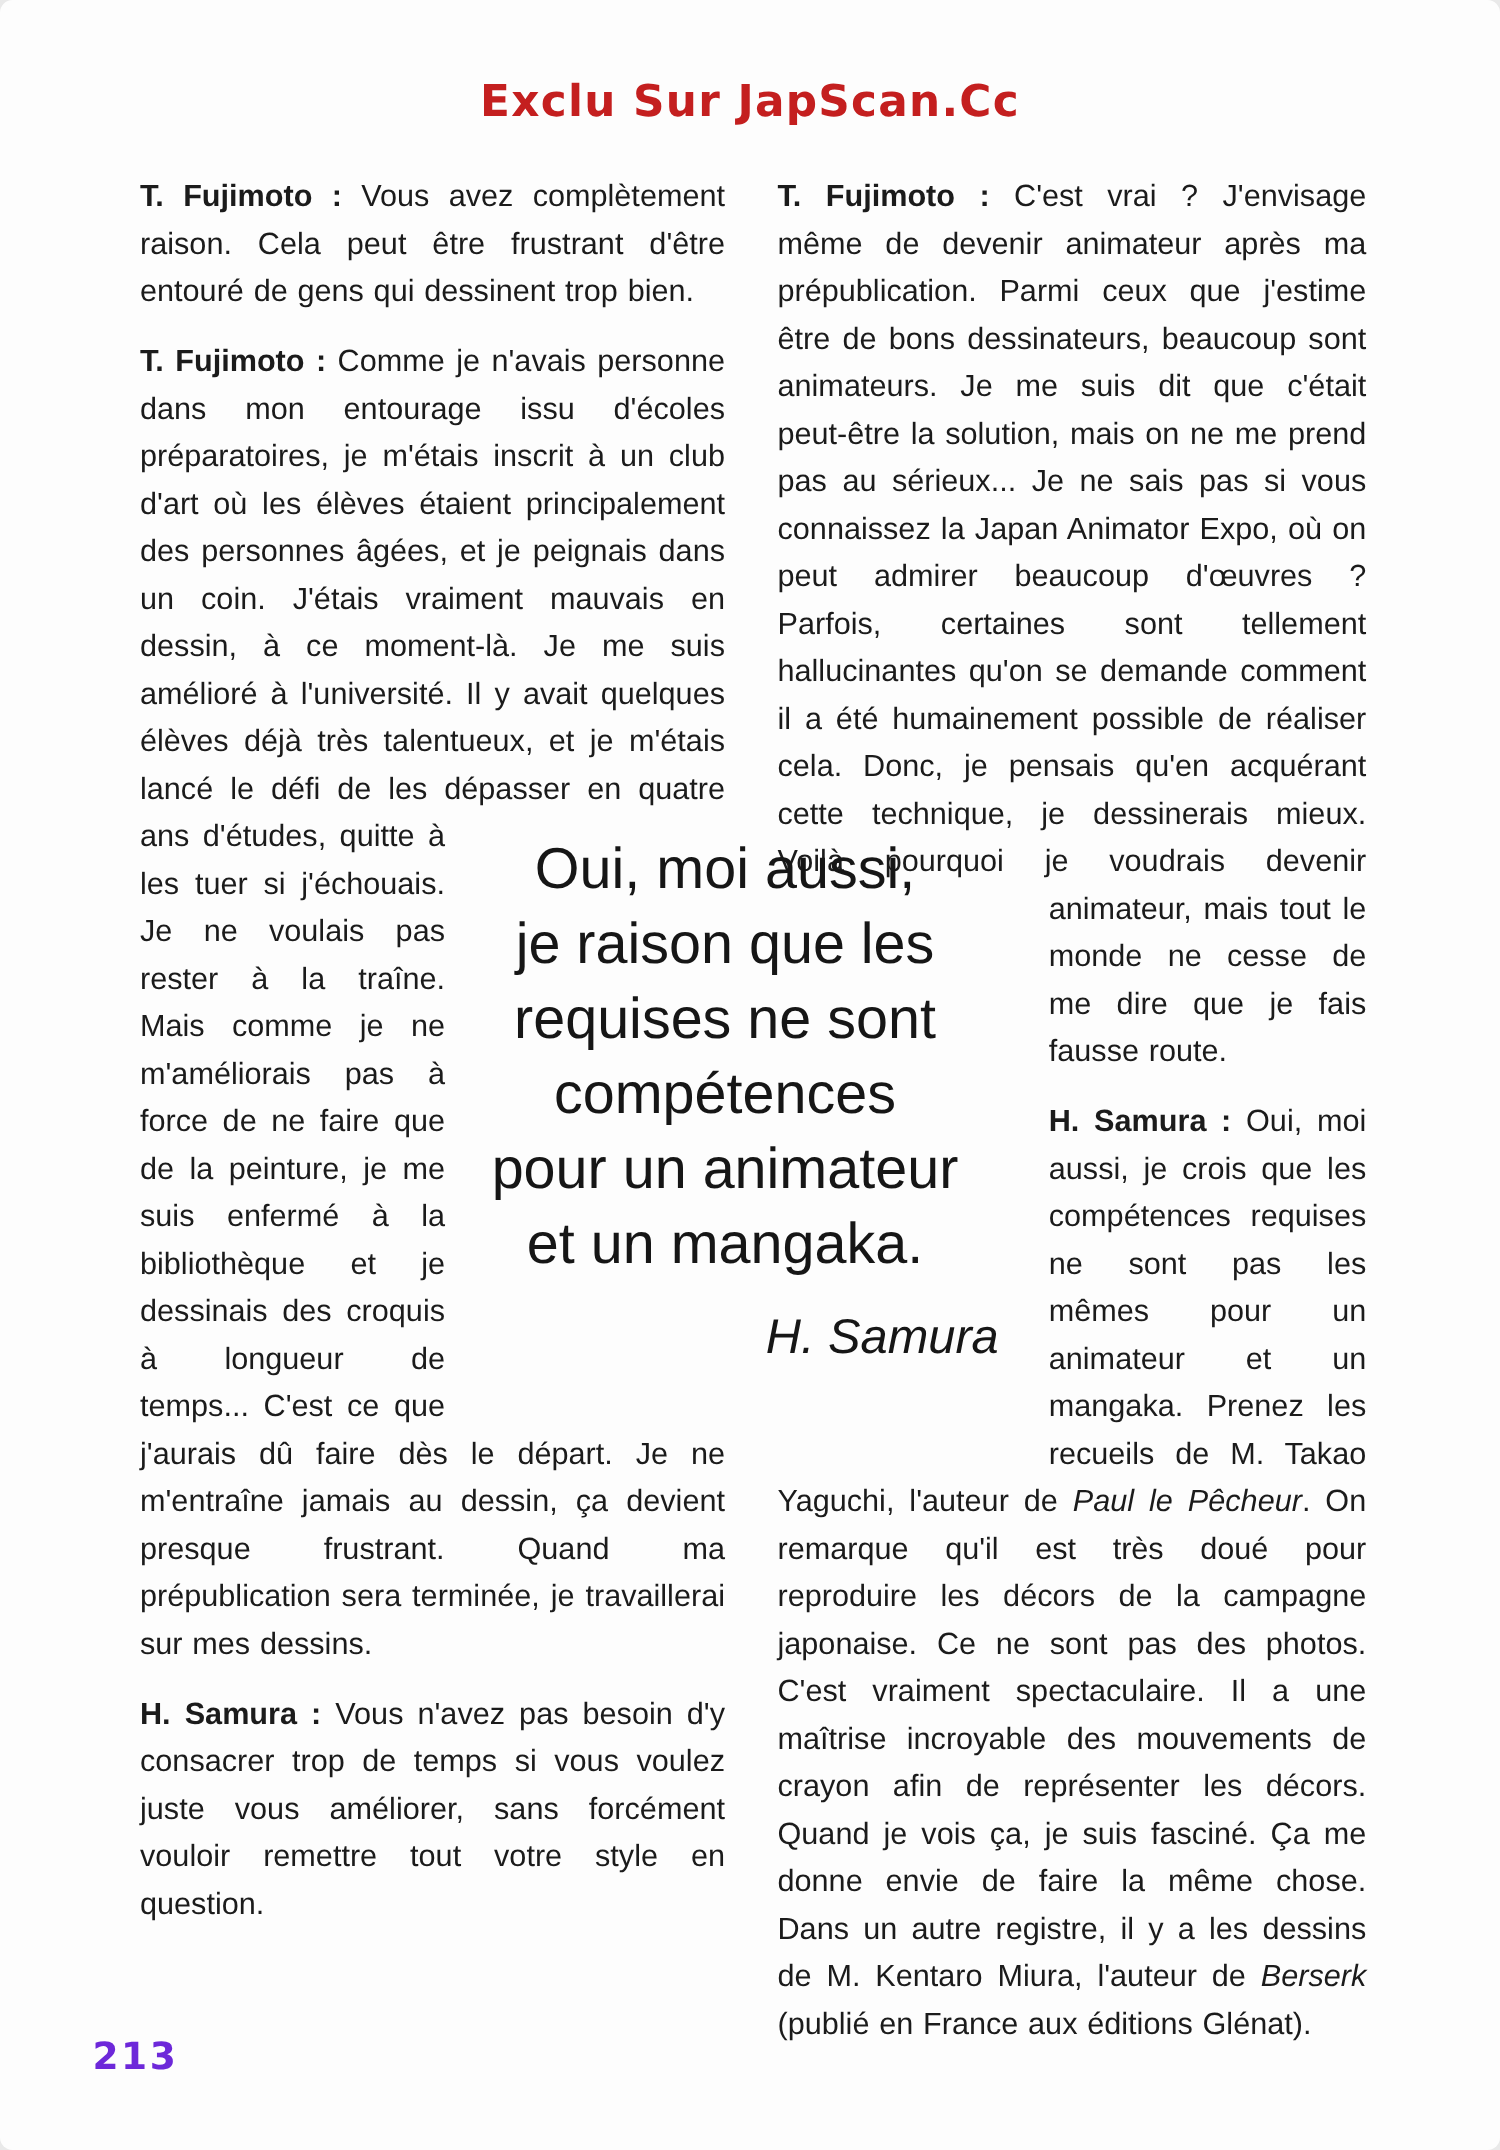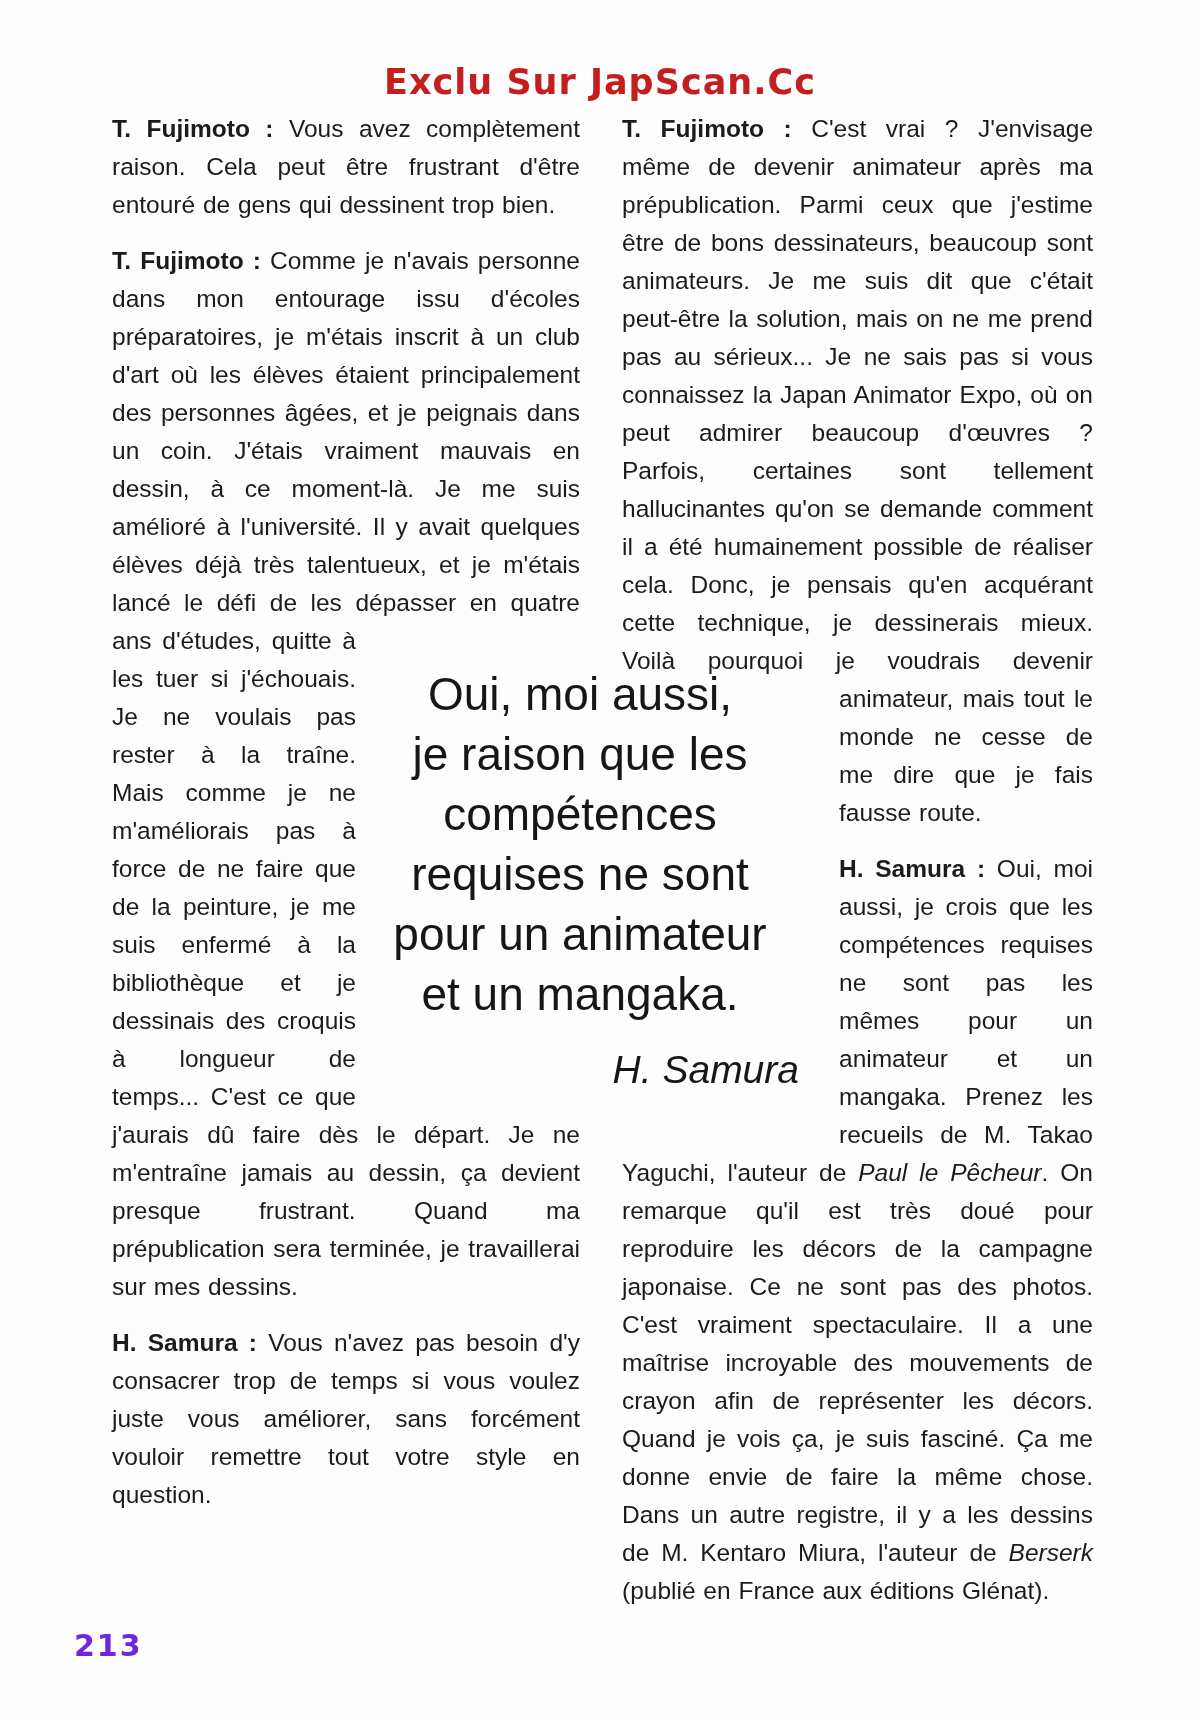--- a/index.html
+++ b/index.html
@@ -1,28 +1,28 @@
 <!DOCTYPE html>
 <html lang="fr"><head>
 <meta charset="utf-8">
 <style>
   * { margin:0; padding:0; box-sizing:border-box; }
   html,body { background:#e9e9e9; }
   .page {
     position:relative; width:1200px; height:1720px; margin:0 auto;
     background:#fdfdfd; overflow:hidden;
-    font-family:"Liberation Sans", sans-serif; color:#1b1b1b;
+    font-family:"Liberation Sans", sans-serif; color:#1b1b1b;border-radius:10px;
   }
   .watermark {
     position:absolute; top:62px; left:0; width:100%;
     text-align:center; font-family:"DejaVu Sans", sans-serif;
     font-weight:bold; font-size:35px; letter-spacing:1px; color:#c41f1f;
   }
   .column {
-    position:absolute; top:110px;
+    position:absolute; top:139px;
     font-size:24.5px; line-height:38px; text-align:justify; word-spacing:1px;
   }
   .column-left  { left:112px; width:468px; }
   .column-right { left:622px; width:471px; }
   .para { margin-bottom:18px; }
   .speaker { font-weight:bold; }
   .italic { font-style:italic; }
   
   .push-r { float:right; width:0;     height:530px; }
   .hole-r { float:right; clear:right; width:224px; height:464px; }
@@ -76,22 +76,22 @@
     </p>
     <p class="para">
       <span class="speaker">H. Samura :</span>
       <span><span>Oui, moi aussi, je crois que les compétences requises ne sont pas les mêmes pour un animateur et un mangaka. Prenez les recueils de M. Takao Yaguchi, l'auteur de </span><span class="italic">Paul le Pêcheur</span><span>. On remarque qu'il est très doué pour reproduire les décors de la campagne japonaise. Ce ne sont pas des photos. C'est vraiment spectaculaire. Il a une maîtrise incroyable des mouvements de crayon afin de représenter les décors. Quand je vois ça, je suis fasciné. Ça me donne envie de faire la même chose. Dans un autre registre, il y a les dessins de M. Kentaro Miura, l'auteur de </span><span class="italic">Berserk</span><span> (publié en France aux éditions Glénat).</span></span>
     </p>
   </div>
 
   <div class="pullquote">
     <div class="pq-line">Oui, moi aussi,</div>
     <div class="pq-line">je raison que les</div>
+    <div class="pq-line">requises ne sont</div>
     <div class="pq-line">compétences</div>
-    <div class="pq-line">requises ne sont</div>
     <div class="pq-line">pour un animateur</div>
     <div class="pq-line">et un mangaka.</div>
     <div class="pq-attrib">H. Samura</div>
   </div>
 
   <div class="page-number">213</div>
 
 </div>
 
 </body></html>

